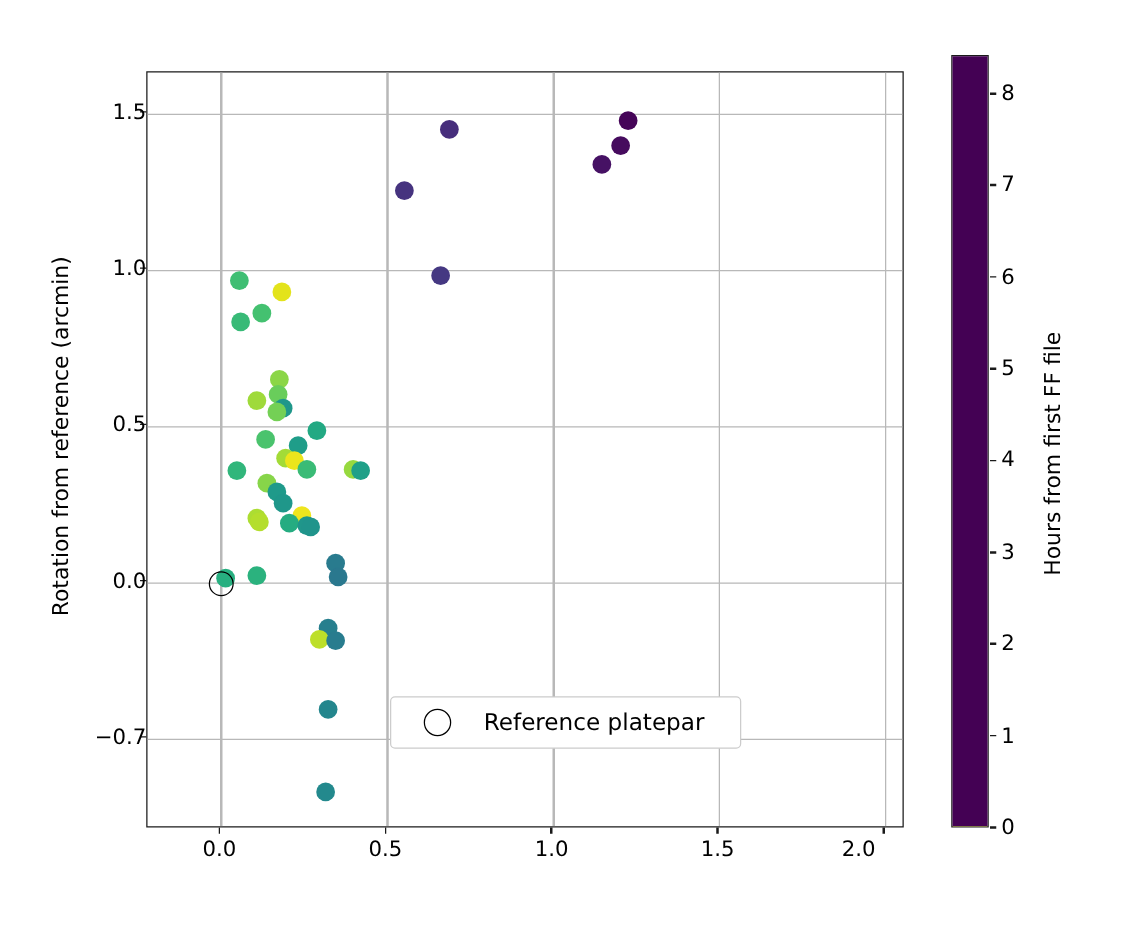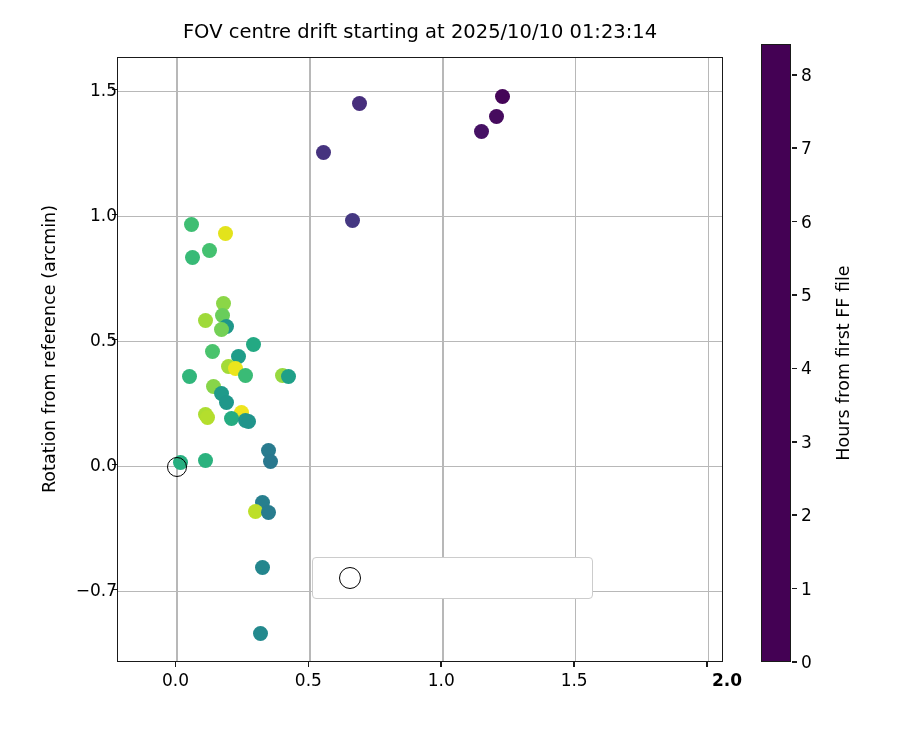--- a/index.html
+++ b/index.html
@@ -200,21 +200,20 @@
     font-size: 17.5px;
     transform: rotate(-90deg);
     white-space: nowrap;
   }
 </style>
 </head>
 <body>
 
 <div id="figure">
 
-  <div class="fig-title">FOV centre drift starting at 2025/10/10 01:23:14</div>
 
   <div id="plot-area">
     <div id="gridlayer">
         <div class="gridline-v" style="left: 58.4737px;"></div>
         <div class="gridline-v" style="left: 191.368px;"></div>
         <div class="gridline-v" style="left: 324.263px;"></div>
         <div class="gridline-v" style="left: 457.158px;"></div>
         <div class="gridline-v" style="left: 590.053px;"></div>
         <div class="gridline-h" style="top: 532.5px;"></div>
         <div class="gridline-h" style="top: 407.5px;"></div>
@@ -272,39 +271,40 @@
   <div id="ticks-x">
       <div class="tick-x" style="left: 175.474px;"></div>
       <div class="tick-x-lab" style="left: 175.474px;">0.0</div>
       <div class="tick-x" style="left: 308.368px;"></div>
       <div class="tick-x-lab" style="left: 308.368px;">0.5</div>
       <div class="tick-x" style="left: 441.263px;"></div>
       <div class="tick-x-lab" style="left: 441.263px;">1.0</div>
       <div class="tick-x" style="left: 574.158px;"></div>
       <div class="tick-x-lab" style="left: 574.158px;">1.5</div>
       <div class="tick-x" style="left: 707.053px;"></div>
-      <div class="tick-x-lab" style="left: 727px; font-weight: bold;">2.0</div>
+      <div class="tick-x-lab" style="left: 687px;">2.0</div>
     </div>
   <div id="ticks-y">
       <div class="tick-y" style="top: 589.5px;"></div>
       <div class="tick-y-lab" style="top: 589.5px;">−0.7</div>
       <div class="tick-y" style="top: 464.5px;"></div>
       <div class="tick-y-lab" style="top: 464.5px;">0.0</div>
       <div class="tick-y" style="top: 339.5px;"></div>
       <div class="tick-y-lab" style="top: 339.5px;">0.5</div>
       <div class="tick-y" style="top: 214.5px;"></div>
       <div class="tick-y-lab" style="top: 214.5px;">1.0</div>
       <div class="tick-y" style="top: 89.5px;"></div>
       <div class="tick-y-lab" style="top: 89.5px;">1.5</div>
     </div>
 
   <div class="ylabel">Rotation from reference (arcmin)</div>
 
   <div id="legend">
     <div class="marker"></div>
+    <div class="legend-text">Reference platepar</div>
   </div>
 
   <div id="cbar-wrap">
     <div id="cbar-grad" style="background: linear-gradient(rgb(68, 1, 84) 100%, rgb(71, 19, 102) 95%, rgb(72, 37, 117) 90%, rgb(70, 52, 128) 85%, rgb(65, 67, 135) 80%, rgb(60, 80, 139) 75%, rgb(54, 93, 141) 70%, rgb(48, 106, 142) 65%, rgb(43, 117, 142) 60%, rgb(38, 130, 142) 55%, rgb(34, 142, 141) 50%, rgb(31, 153, 138) 45%, rgb(33, 165, 134) 40%, rgb(42, 177, 126) 35%, rgb(60, 189, 116) 30%, rgb(85, 199, 103) 25%, rgb(115, 208, 85) 20%, rgb(148, 216, 65) 15%, rgb(183, 223, 43) 10%, rgb(218, 226, 30) 5%, rgb(253, 231, 37) 0%);"></div>
   </div>
   <div id="cbar-ticks">
       <div class="cb-tick" style="top: 662px;"></div>
       <div class="cb-lab" style="top: 662px;">0</div>
       <div class="cb-tick" style="top: 588.603px;"></div>
       <div class="cb-lab" style="top: 588.603px;">1</div>

